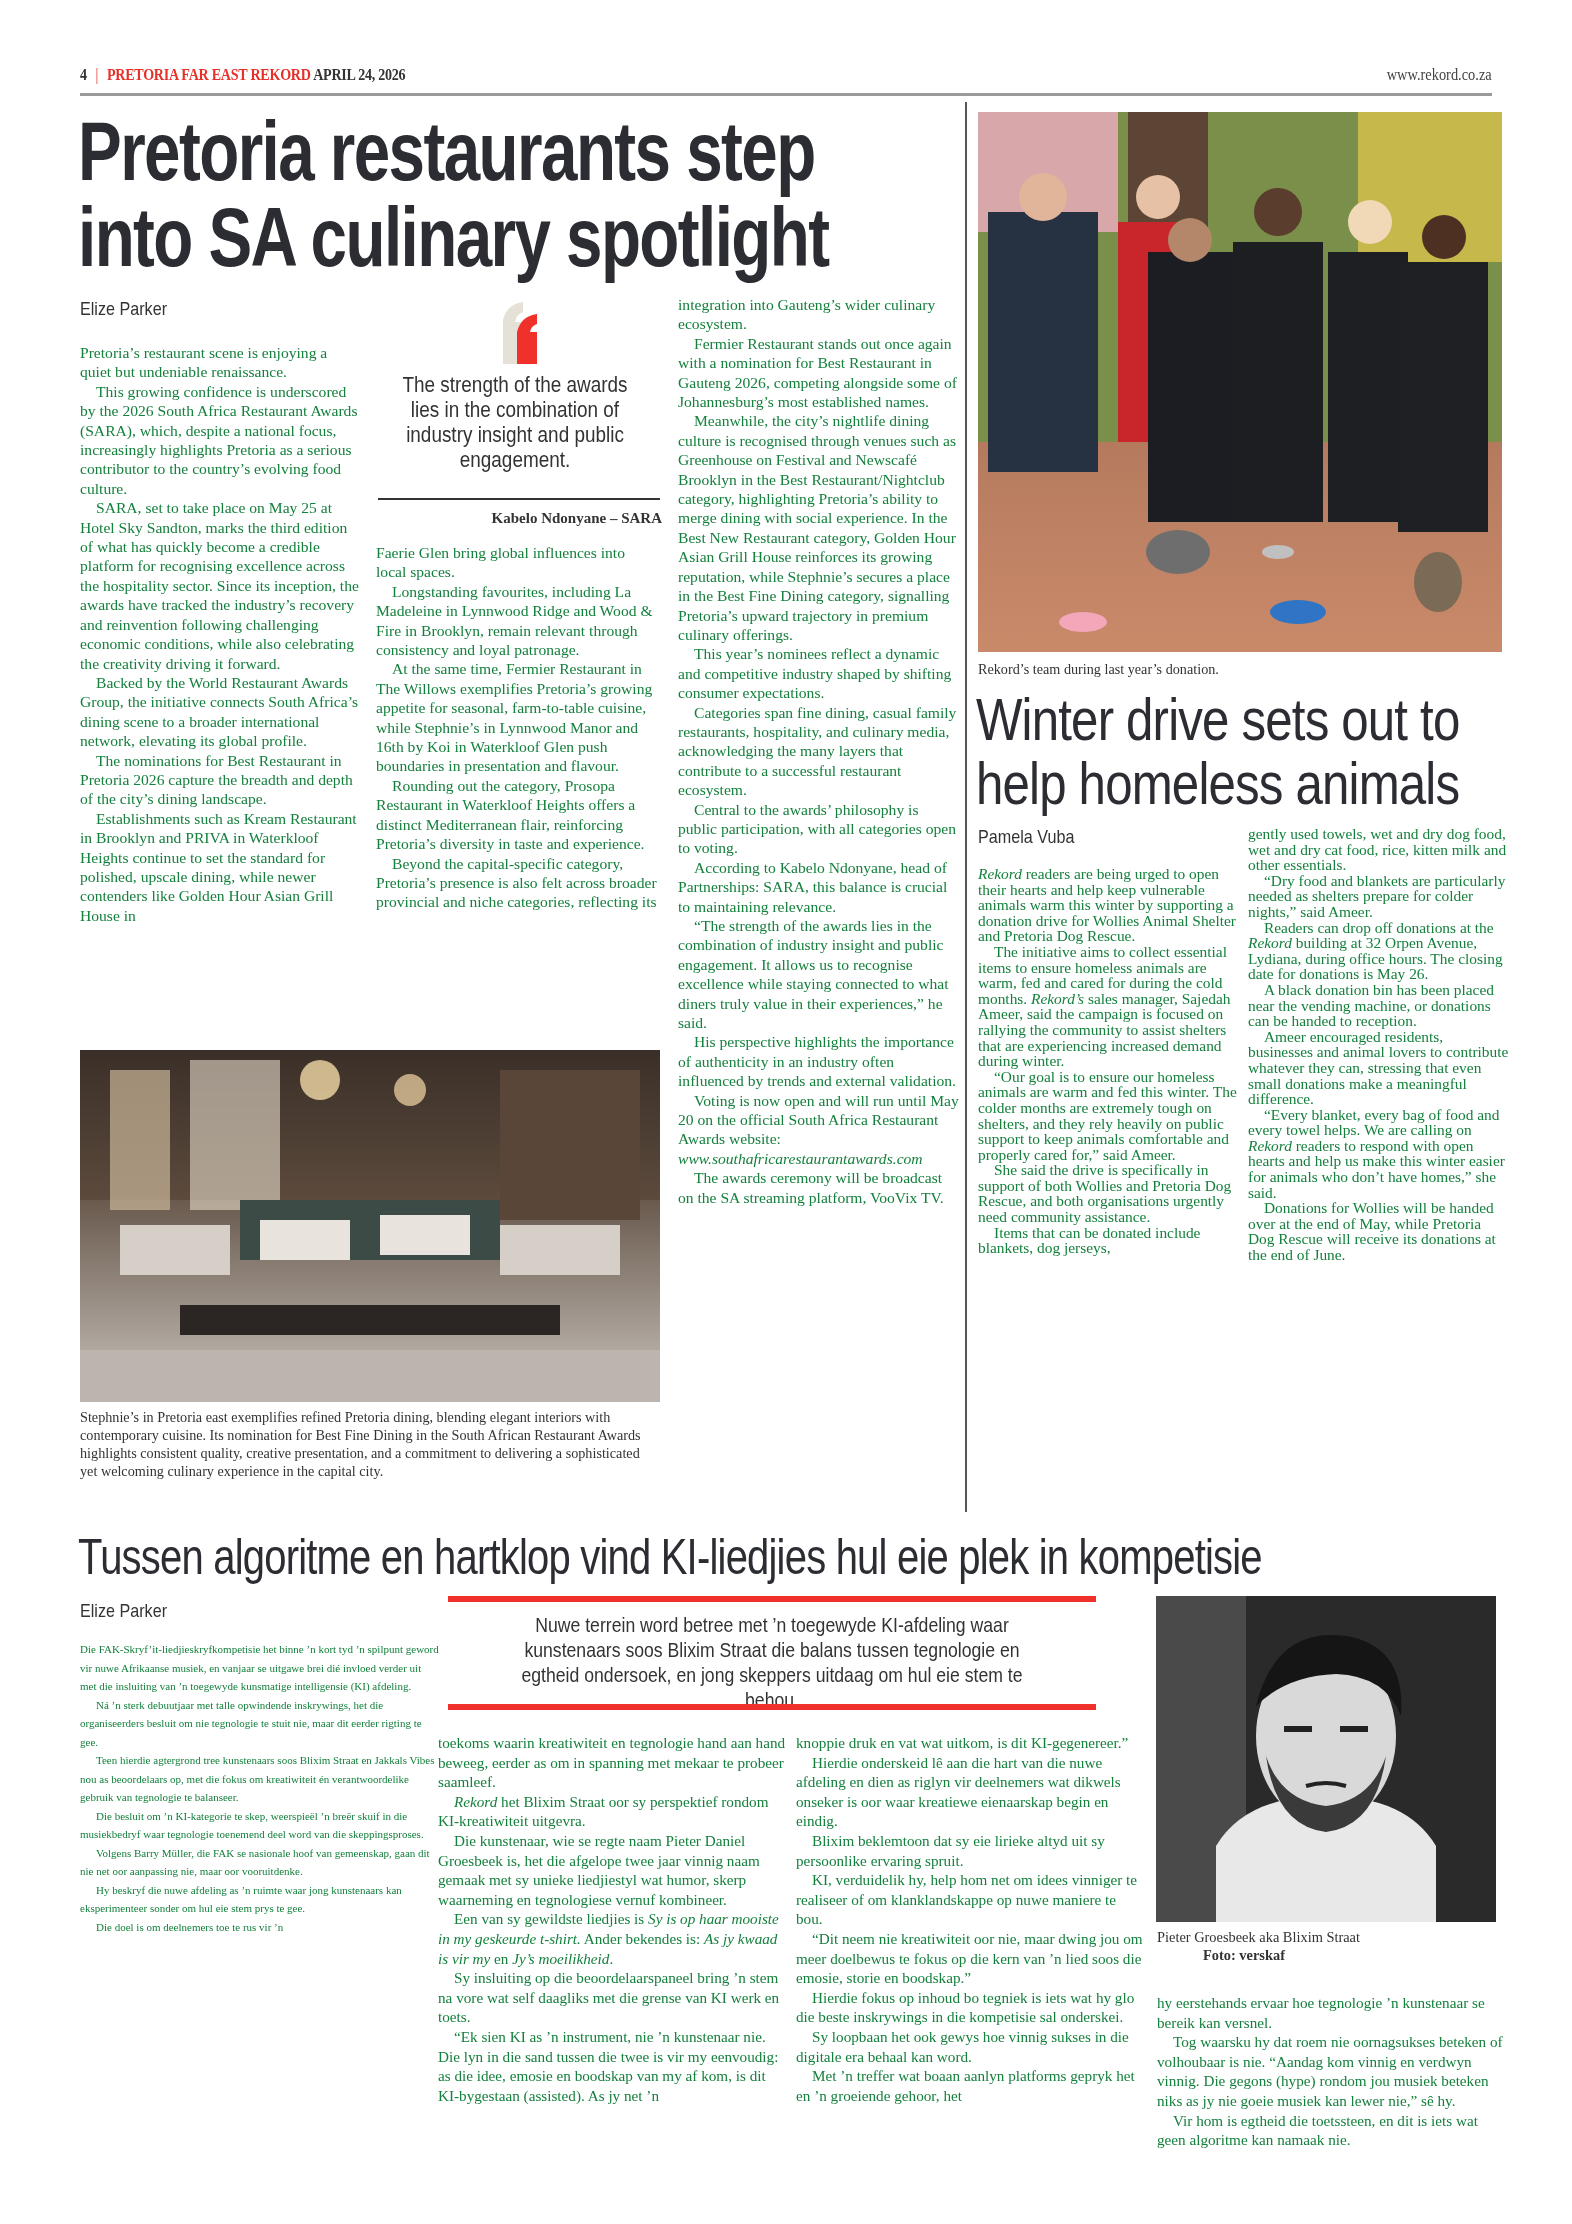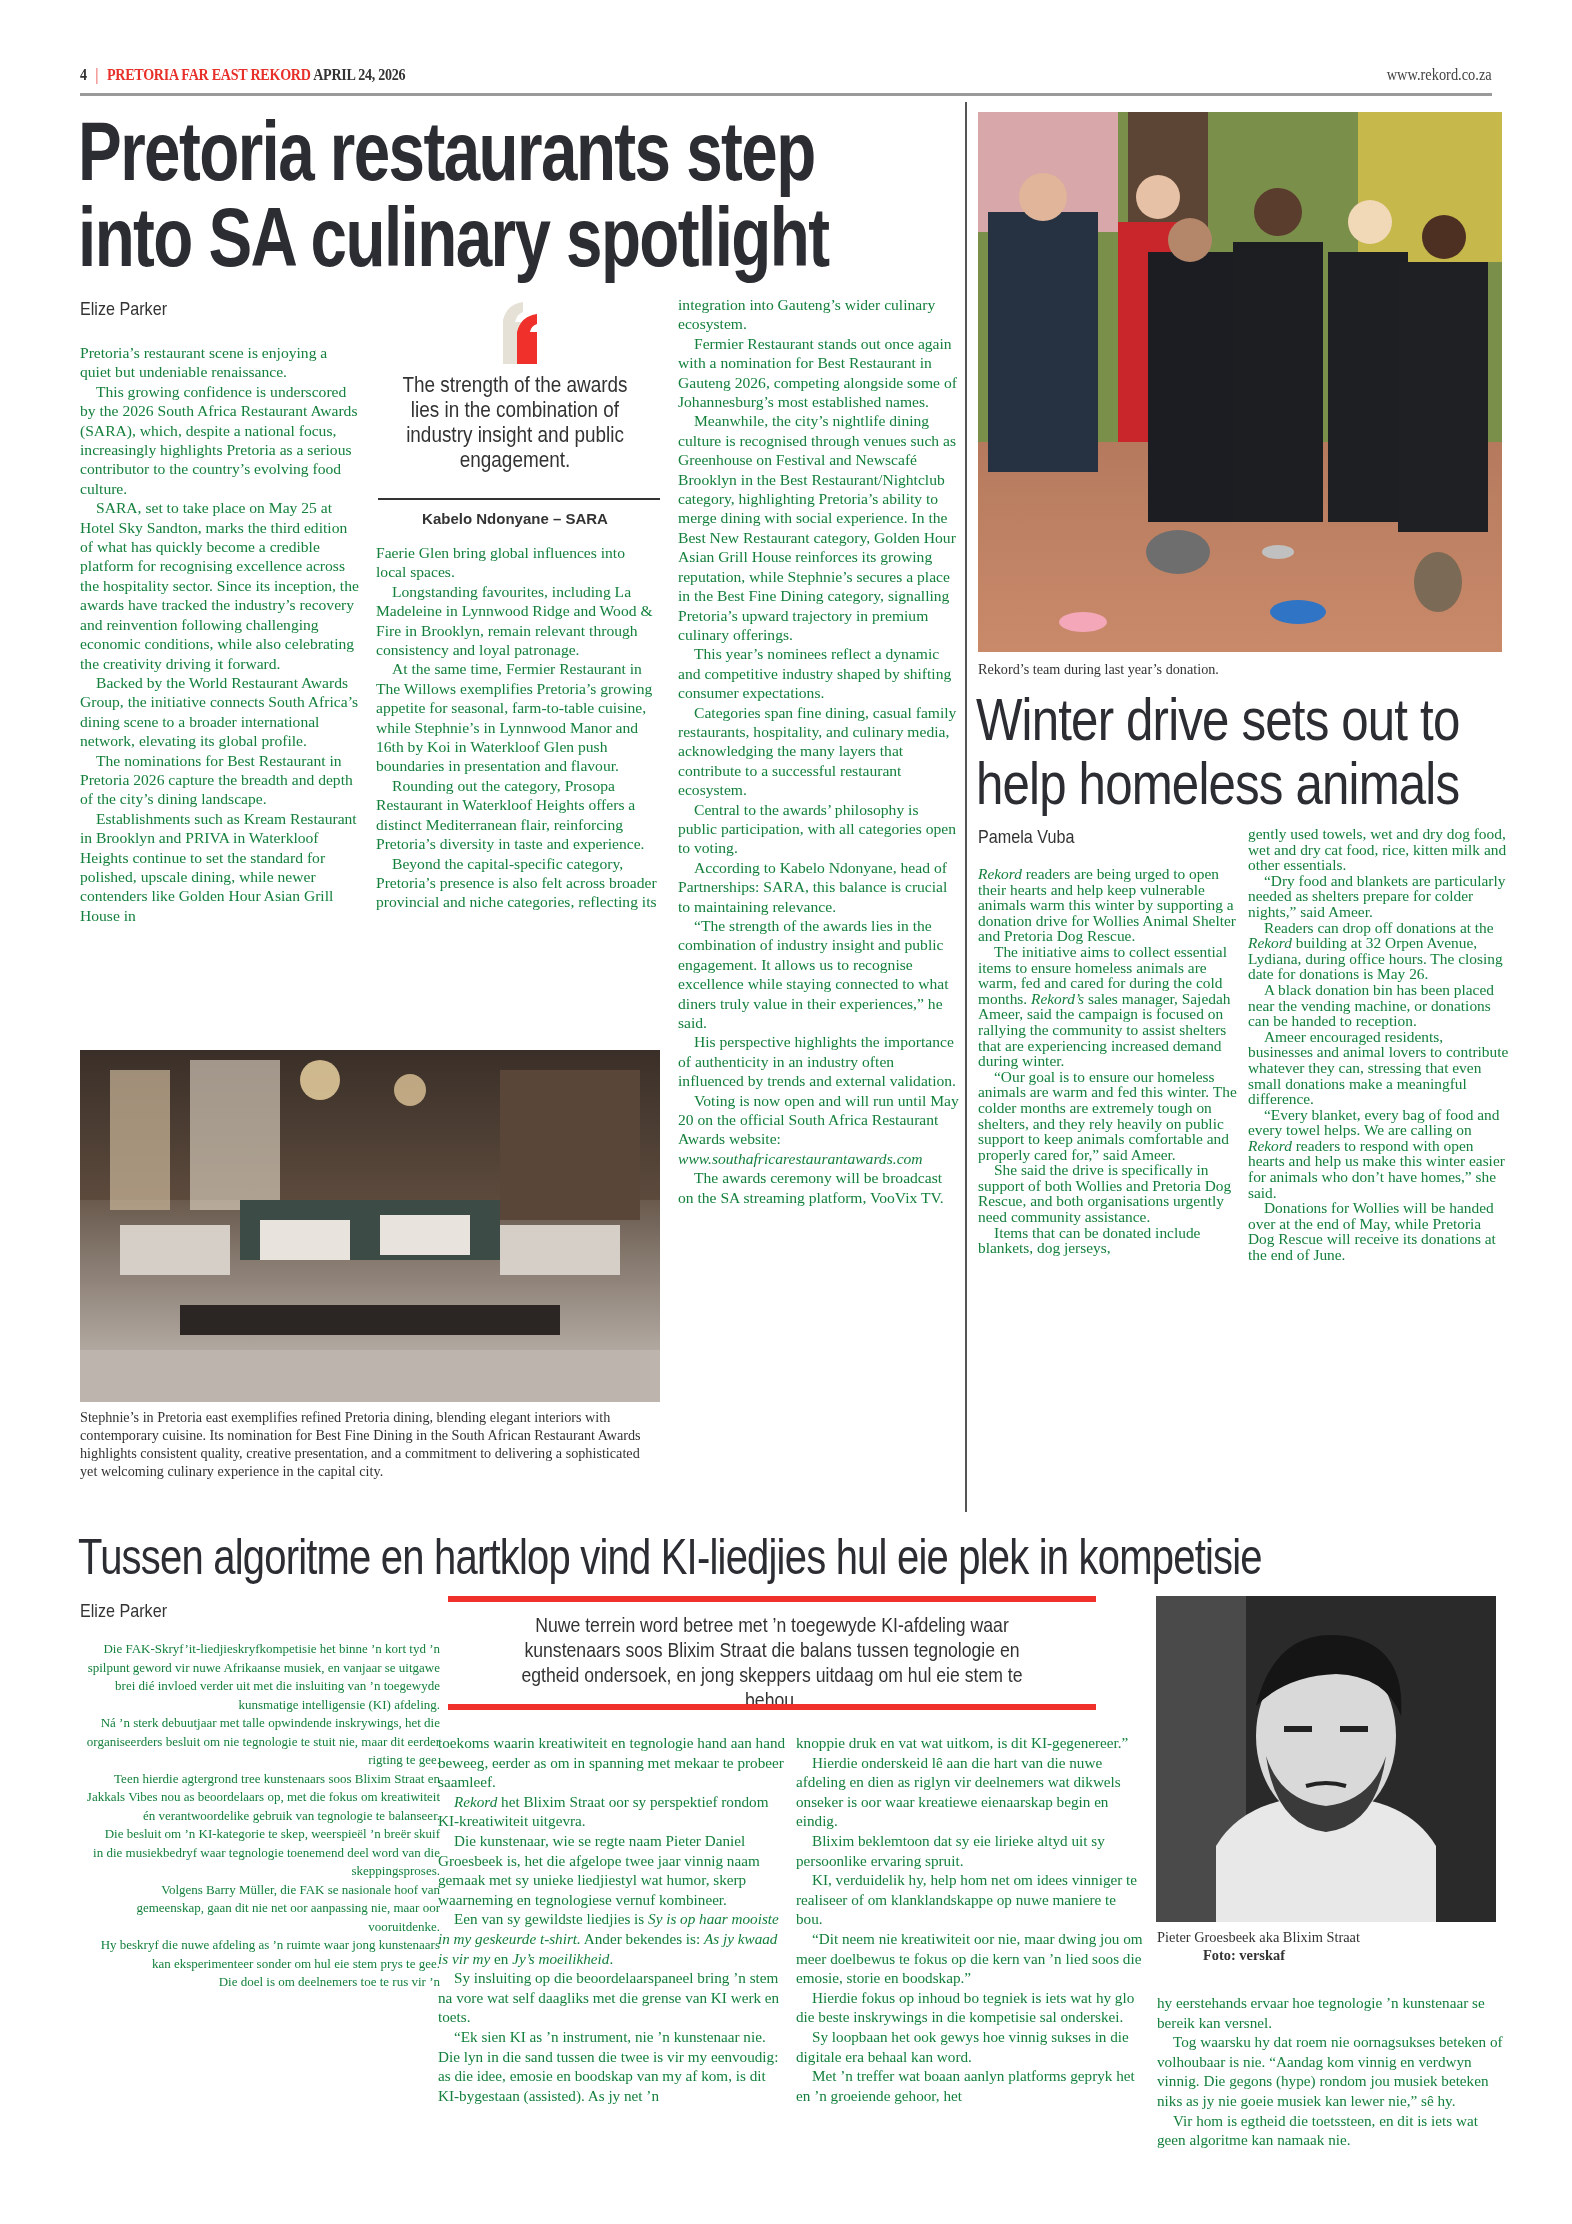--- a/index.html
+++ b/index.html
@@ -29,21 +29,21 @@
   .col em { font-style: italic; }
 
   
   .vrule { left: 965px; top: 102px; width: 2px; height: 1410px; background: #555; }
 
   
   .quote-mark { left: 485px; top: 302px; width: 70px; height: 62px; }
   .pullquote { left: 368px; top: 372px; width: 294px; text-align: center; font-family: "Liberation Sans", sans-serif; font-size: 22px; line-height: 25px; color: #333; }
   .pullquote .txt { display: block; transform: scaleX(0.86); }
   .pq-rule { left: 378px; top: 498px; width: 282px; height: 2px; background: #333; }
-  .pq-attr { left: 368px; top: 510px; width: 294px; text-align: center; font-family: Liberation Sans, sans-serif; font-weight: bold; font-size: 15px; color: #333; }
+  .pq-attr { left: 368px; top: 510px; width: 294px; text-align: right; font-family: Liberation Serif, serif; font-weight: bold; font-size: 15px; color: #333; }
 
   
   .photo { overflow: hidden; }
   .caption { font-family: Liberation Serif, serif; font-size: 14.2px; line-height: 18px; color: #333; }
 
   
   .sf-rule { height: 6px; background: #f0302a; }
   .standfirst { left: 448px; top: 1612px; width: 648px; text-align: center; font-family: "Liberation Sans", sans-serif; font-size: 21px; line-height: 25px; color: #333; }
   .standfirst .txt { display: block; transform: scaleX(0.84); }
 </style>
@@ -198,21 +198,21 @@
 
 <div class="abs head3">Tussen algoritme en hartklop vind KI-liedjies hul eie plek in kompetisie</div>
 <div class="abs byline" style="left:80px; top:1600px;">Elize Parker</div>
 
 <div class="abs sf-rule" style="left:448px; top:1596px; width:648px;"></div>
 <div class="abs standfirst">
   <span class="txt">Nuwe terrein word betree met ’n toegewyde KI-afdeling waar kunstenaars soos Blixim Straat die balans tussen tegnologie en egtheid ondersoek, en jong skeppers uitdaag om hul eie stem te behou.</span>
 </div>
 <div class="abs sf-rule" style="left:448px; top:1704px; width:648px;"></div>
 
-<div class="abs col" style="left:80px; top:1640px; width:360px; font-size:13px; line-height:18.5px;text-align:right;">
+<div class="abs col" style="left:80px; top:1640px; width:360px; font-size:11px; line-height:18.5px;">
   <p class="first">Die FAK-Skryf’it-liedjieskryfkompetisie het binne ’n kort tyd ’n spilpunt geword vir nuwe Afrikaanse musiek, en vanjaar se uitgawe brei dié invloed verder uit met die insluiting van ’n toegewyde kunsmatige intelligensie (KI) afdeling.</p>
   <p>Ná ’n sterk debuutjaar met talle opwindende inskrywings, het die organiseerders besluit om nie tegnologie te stuit nie, maar dit eerder rigting te gee.</p>
   <p>Teen hierdie agtergrond tree kunstenaars soos Blixim Straat en Jakkals Vibes nou as beoordelaars op, met die fokus om kreatiwiteit én verantwoordelike gebruik van tegnologie te balanseer.</p>
   <p>Die besluit om ’n KI-kategorie te skep, weerspieël ’n breër skuif in die musiekbedryf waar tegnologie toenemend deel word van die skeppingsproses.</p>
   <p>Volgens Barry Müller, die FAK se nasionale hoof van gemeenskap, gaan dit nie net oor aanpassing nie, maar oor vooruitdenke.</p>
   <p>Hy beskryf die nuwe afdeling as ’n ruimte waar jong kunstenaars kan eksperimenteer sonder om hul eie stem prys te gee.</p>
   <p>Die doel is om deelnemers toe te rus vir ’n</p>
 </div>
 
 <div class="abs col" style="left:438px; top:1733px; width:350px; font-size:15.2px; line-height:19.6px;">

